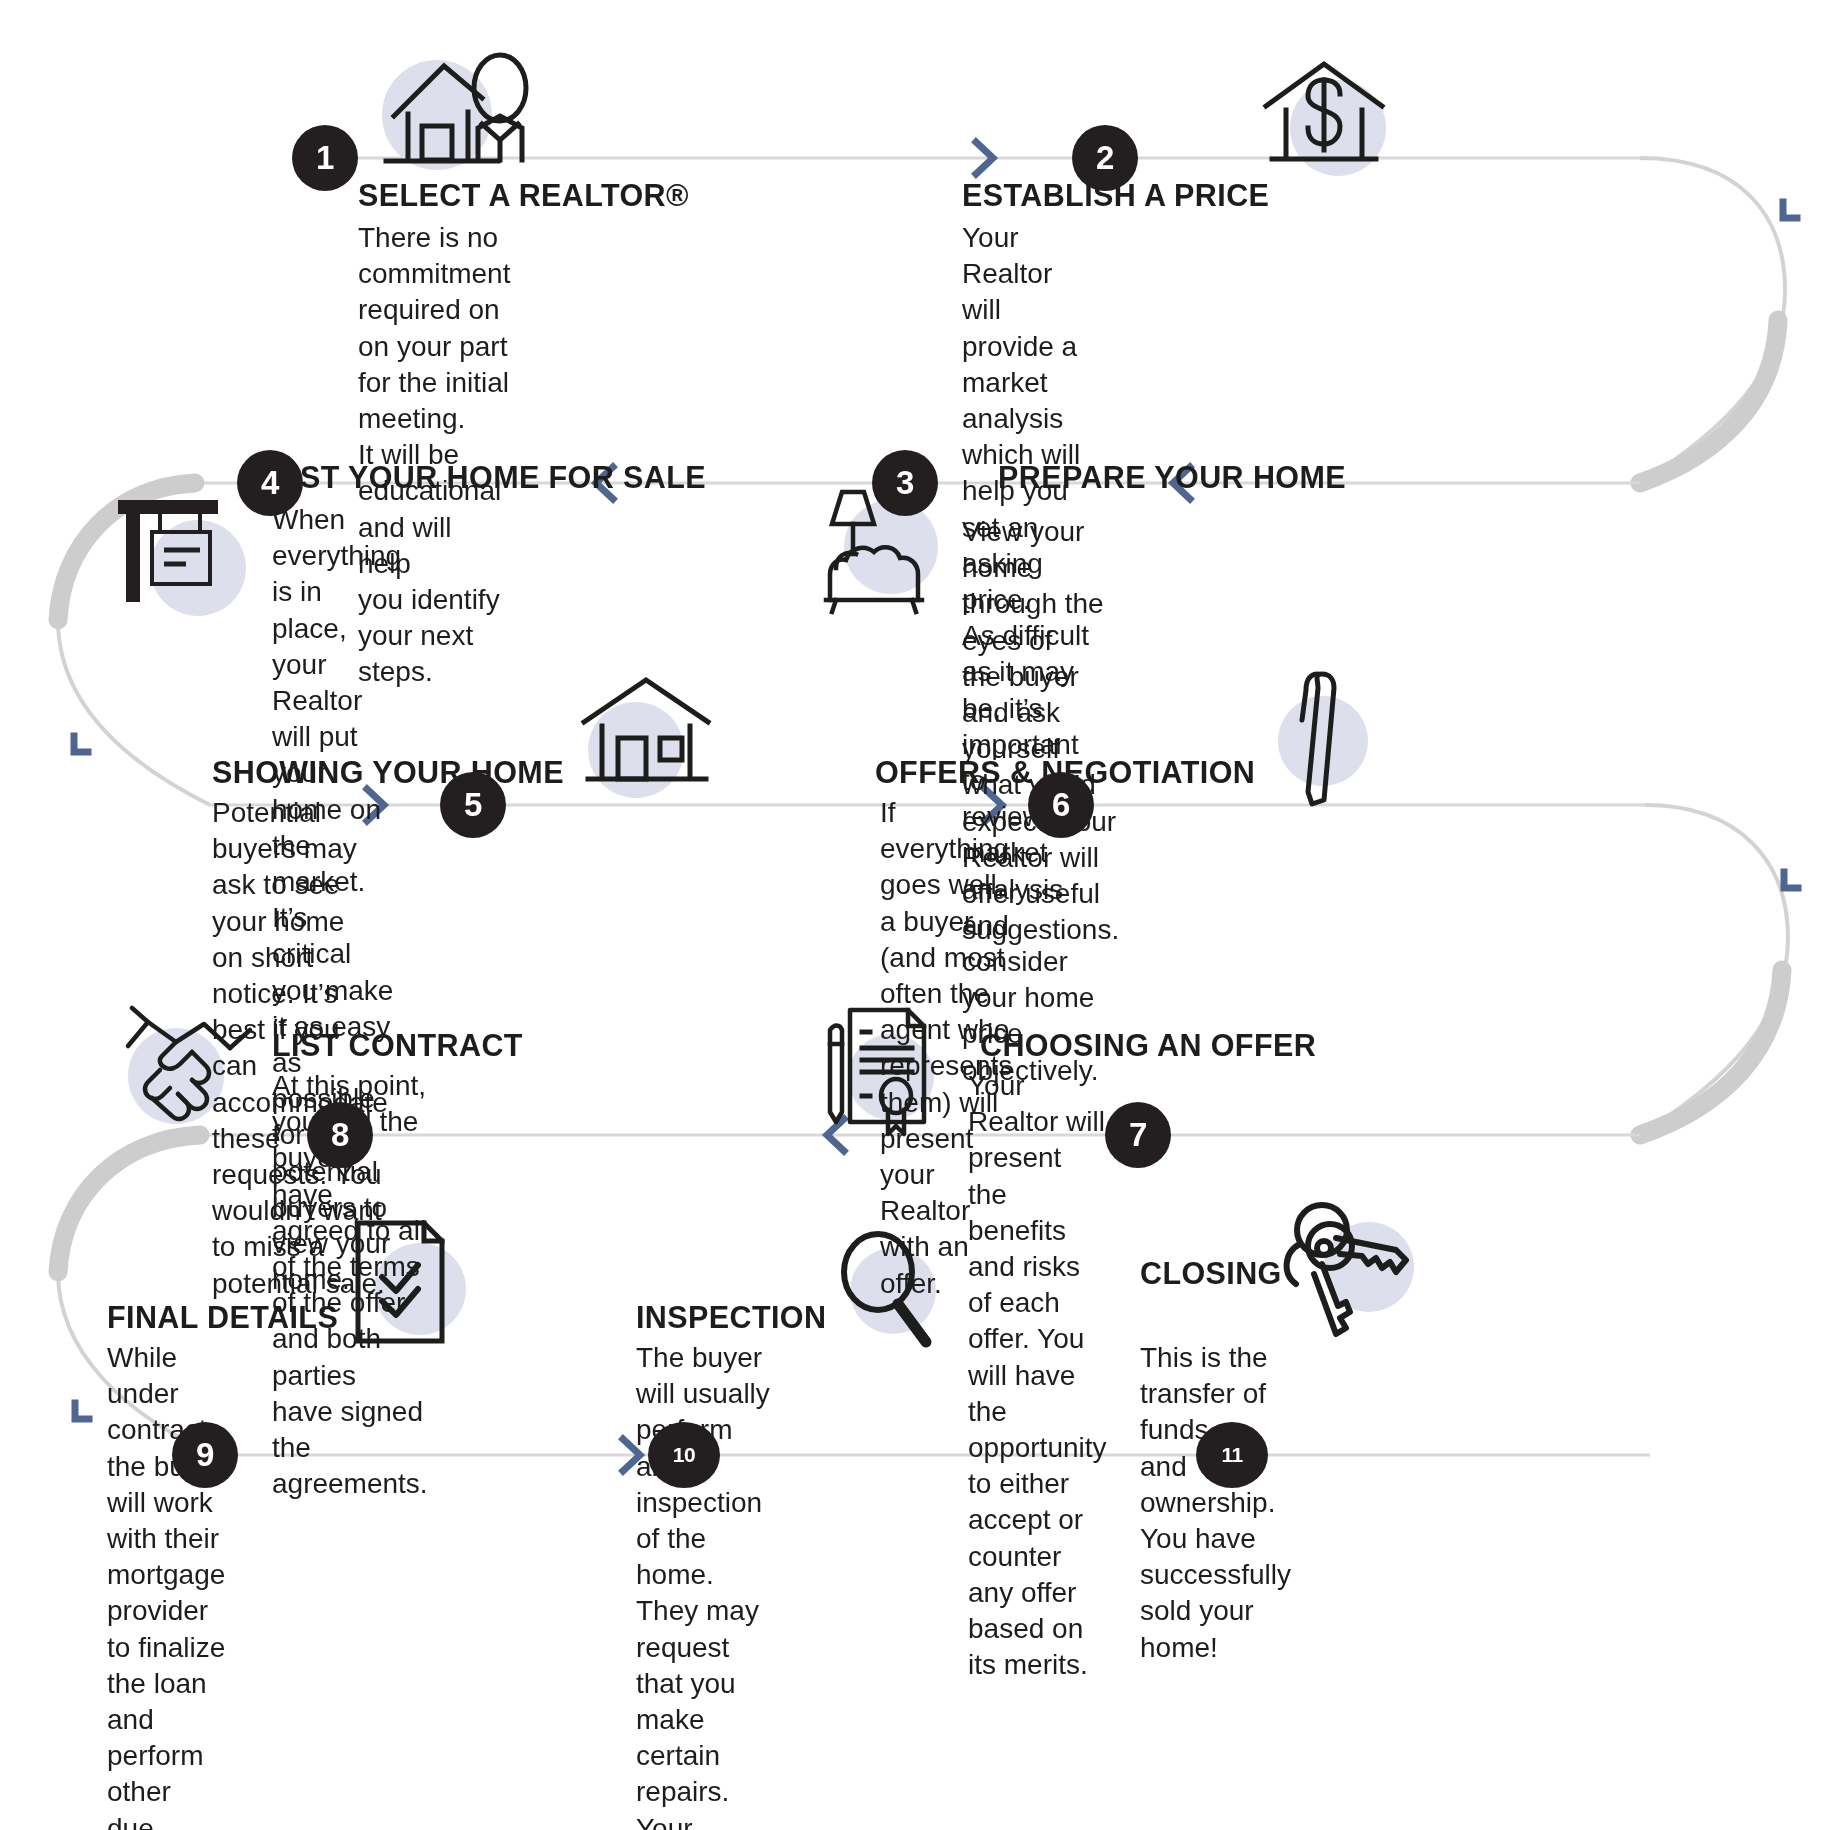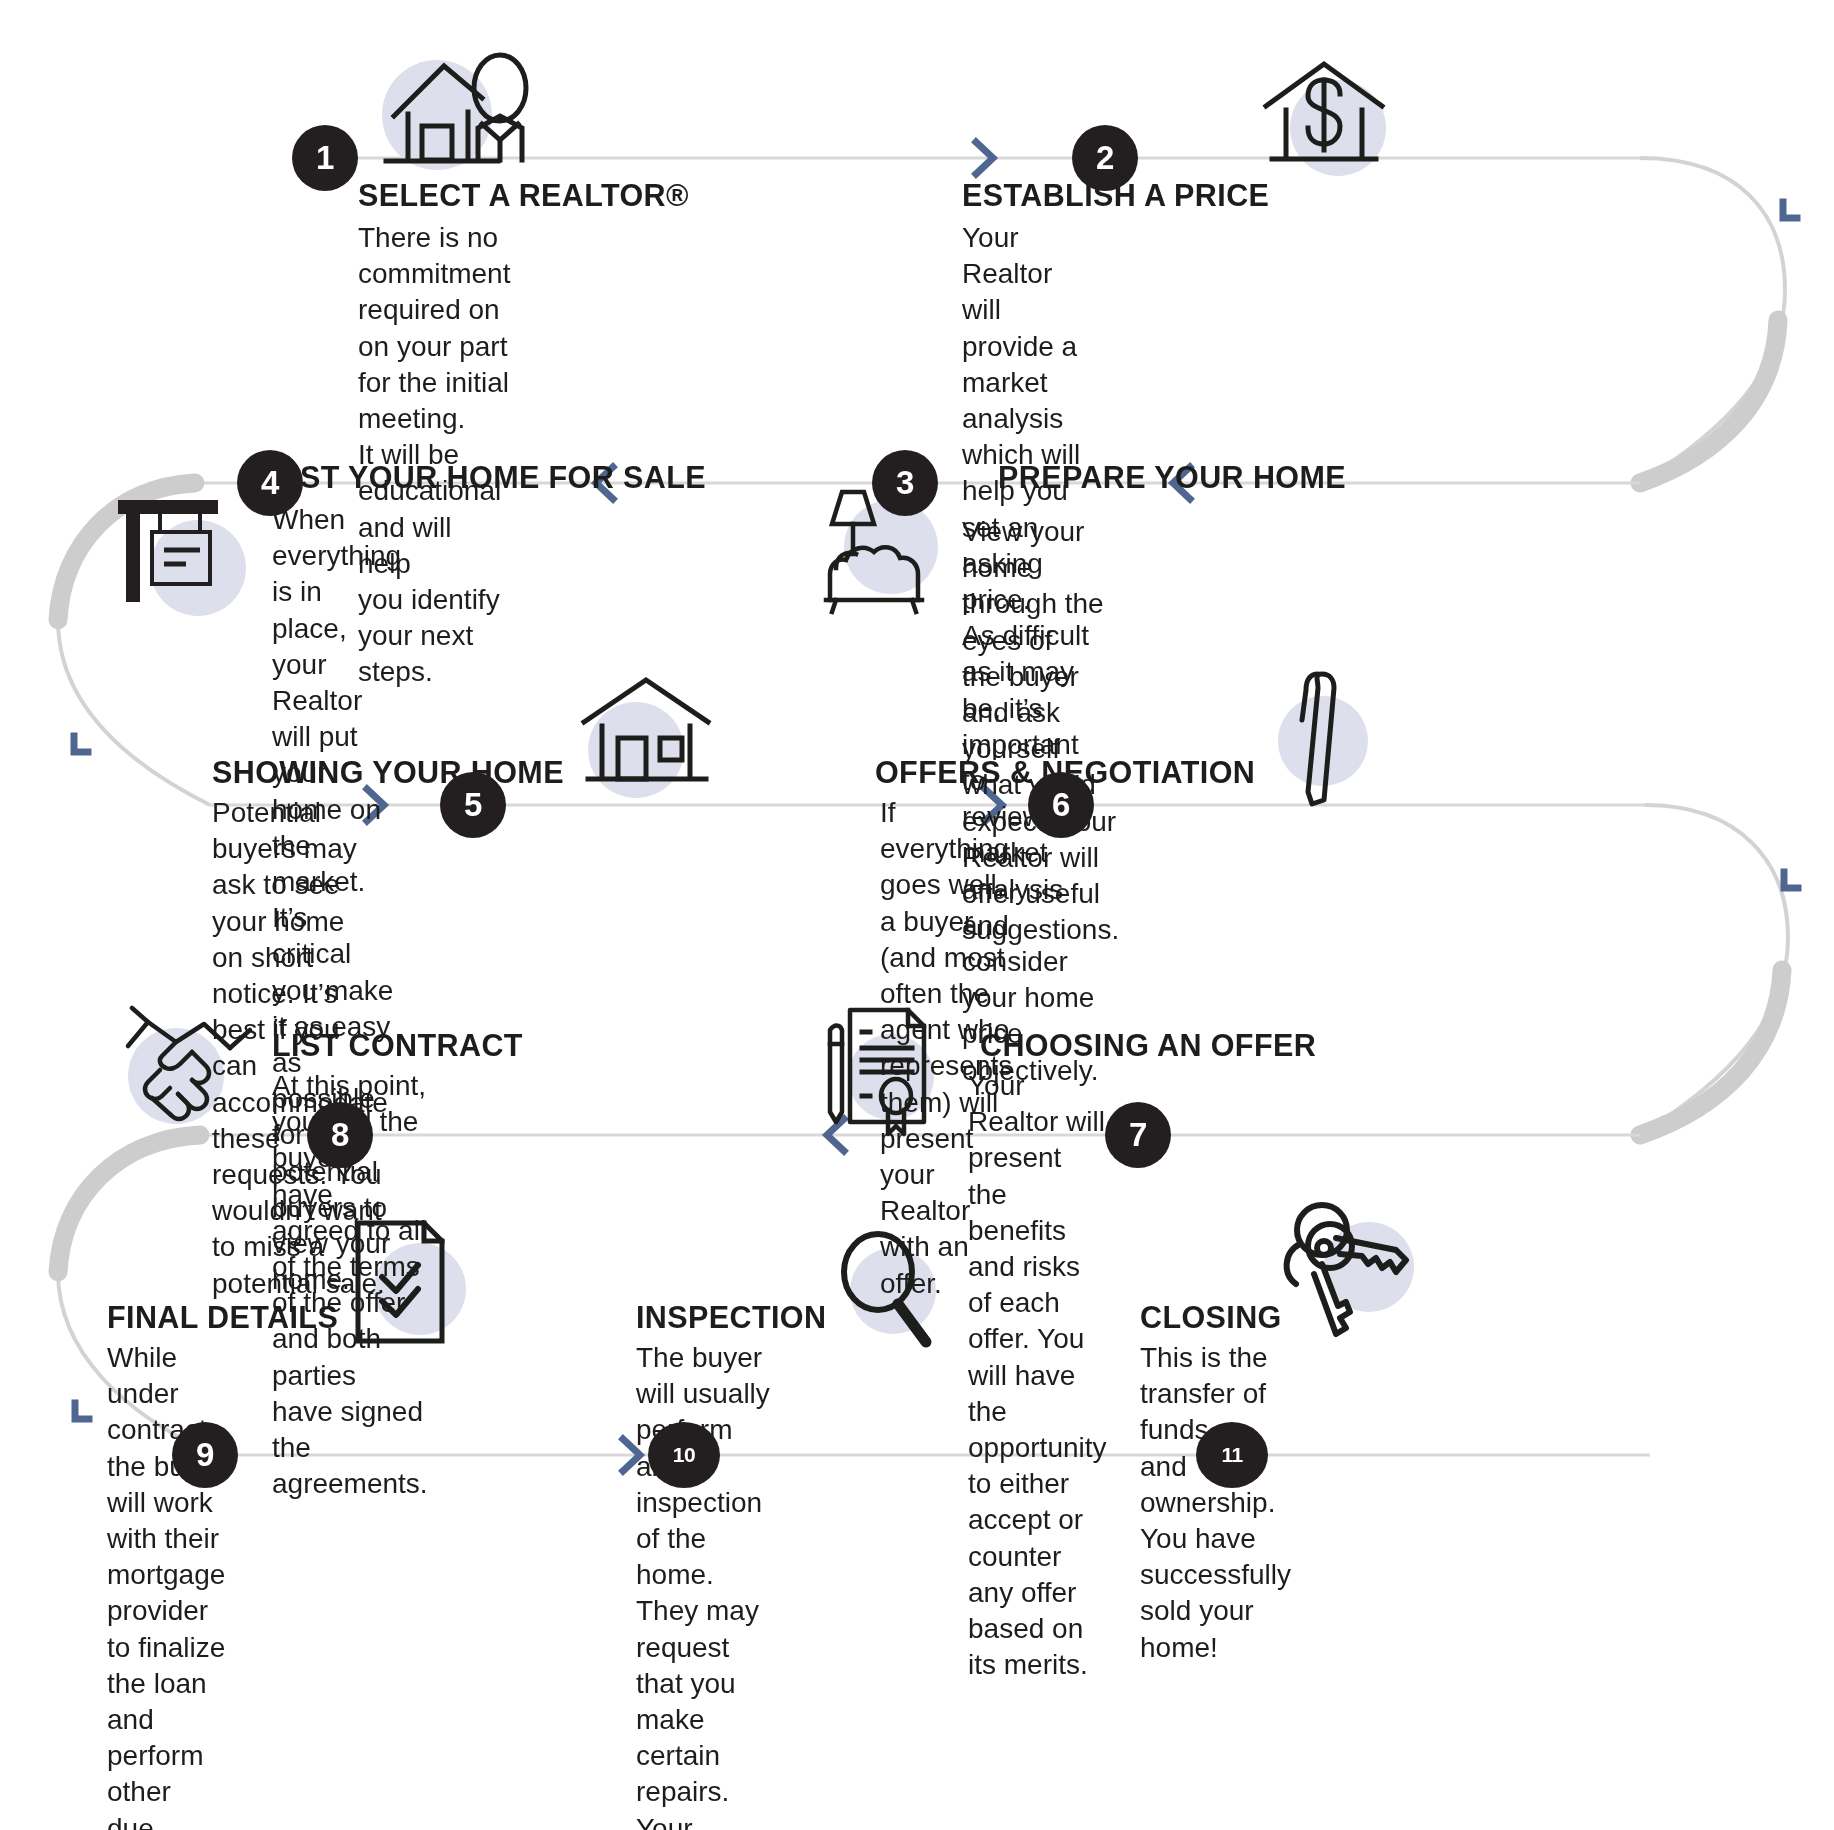--- a/index.html
+++ b/index.html
@@ -320,17 +320,17 @@
       <g fill="none" stroke="#1d1d1b" stroke-width="6" stroke-linecap="round" stroke-linejoin="round">
         <circle cx="44" cy="32" r="25"></circle>
         <path d="M22,46 C6,54 4,76 18,86"></path>
         <circle cx="52" cy="48" r="22"></circle>
         <circle cx="46" cy="50" r="7"></circle>
         <path d="M58,40 L118,52 L128,62 L118,74 L112,64 L104,70 L98,60 L90,66 L84,58 L62,56"></path>
         <path d="M44,66 L60,108 L68,104 L72,114 L62,120 L68,130 L58,136 L36,76"></path>
       </g>
     </svg>
   </div>
-  <div class="title" style="left:1140px;top:1300px;">CLOSING</div>
+  <div class="title" style="left:1140px;top:1256px;">CLOSING</div>
   <div class="body" style="left:1140px;top:1340px;">This is the transfer of funds
 and ownership. You have
 successfully sold your home!</div>
 </div>
 
 </body></html>

